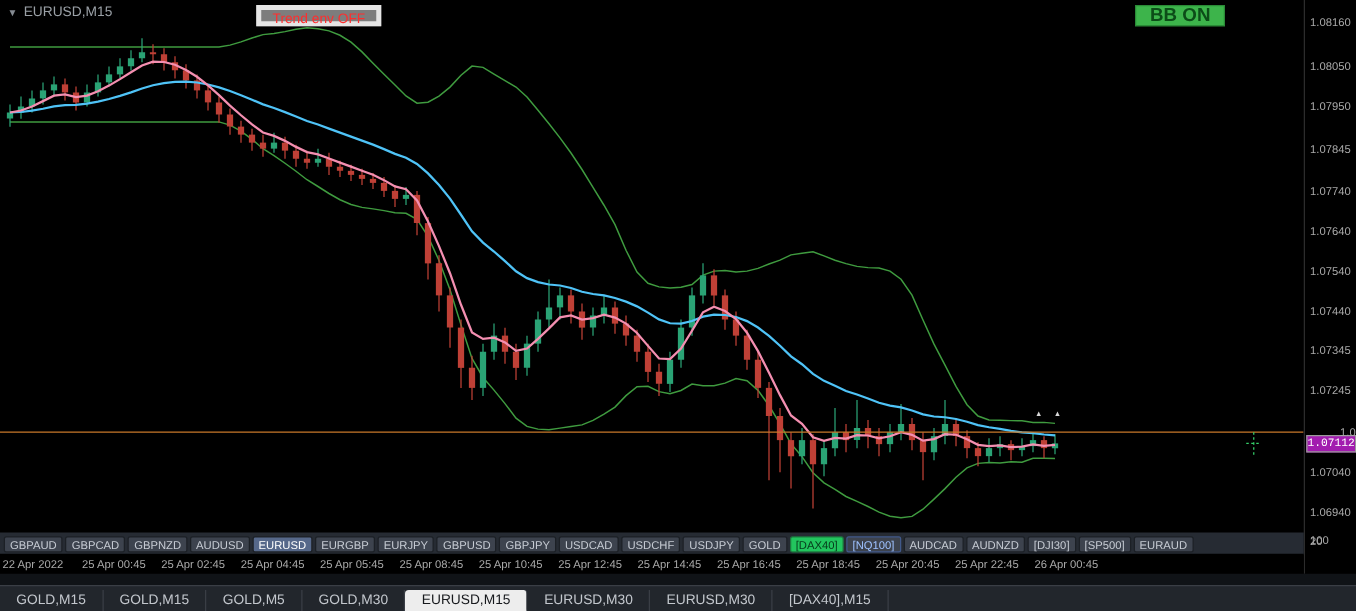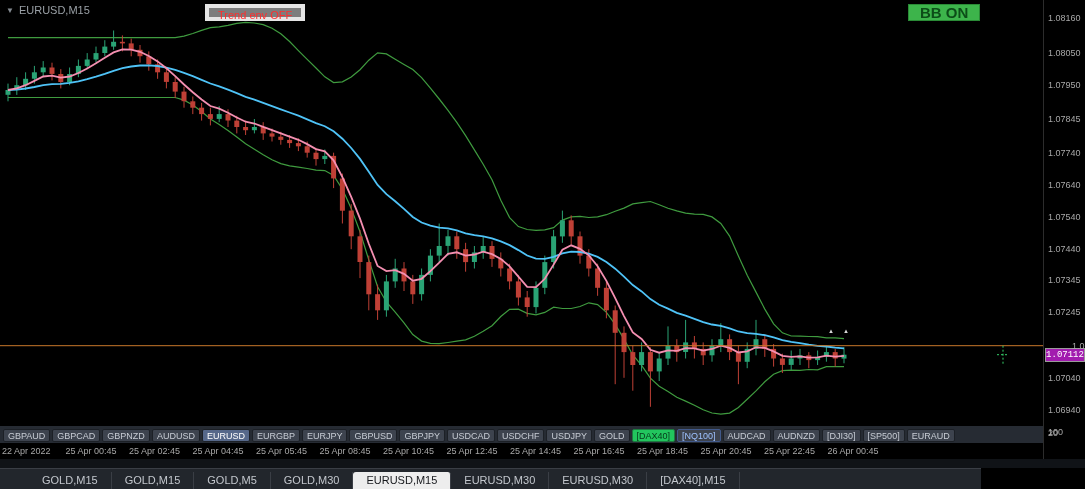--- a/index.html
+++ b/index.html
@@ -25,22 +25,22 @@
   .quickbar{position:absolute;left:0;top:426px;width:1043px;height:18px;background:#262b33;
             display:flex;align-items:center;padding-left:3px;gap:2px;box-sizing:border-box;}
   .qbtn{height:13px;line-height:12px;padding:0 4px;font-size:9px;color:#c7ccd4;
         background:#3d434e;border:1px solid #1c2026;border-radius:2px;font-family:inherit;}
   .qbtn.selected{background:#56688a;color:#ffffff;}
   .qbtn.green{background:#22c55e;color:#06381a;border-color:#1d7a3f;}
   .qbtn.blue{color:#9ec2ff;border-color:#41598a;}
   .time-axis{position:absolute;left:0;top:443px;width:1043px;height:16px;background:#000;}
   .ttick{position:absolute;top:3px;color:#a8a8a8;font-size:9px;white-space:nowrap;}
   .spacer{position:absolute;left:0;top:459px;width:1085px;height:9px;background:#101317;}
-  .tabbar{position:absolute;left:0;top:468px;width:981px;height:21px;background:#22262c;
-          border-top:1px solid #3a3e45;display:flex;align-items:flex-end;box-sizing:border-box;padding-left:29px;}
+  .tabbar{position:absolute;left:0;top:468px;width:1085px;height:21px;background:#22262c;
+          border-top:1px solid #3a3e45;display:flex;align-items:flex-end;box-sizing:border-box;}
   .tab{height:17px;line-height:17px;padding:0 13px;font-size:11px;color:#c3c7cd;
        border-right:1px solid #3a3e45;background:transparent;}
   .tab.active{background:#ededed;color:#17191d;border-radius:3px 3px 0 0;}
 </style>
 </head>
 <body>
 
 <div class="screen">
 
   <div class="chart">

